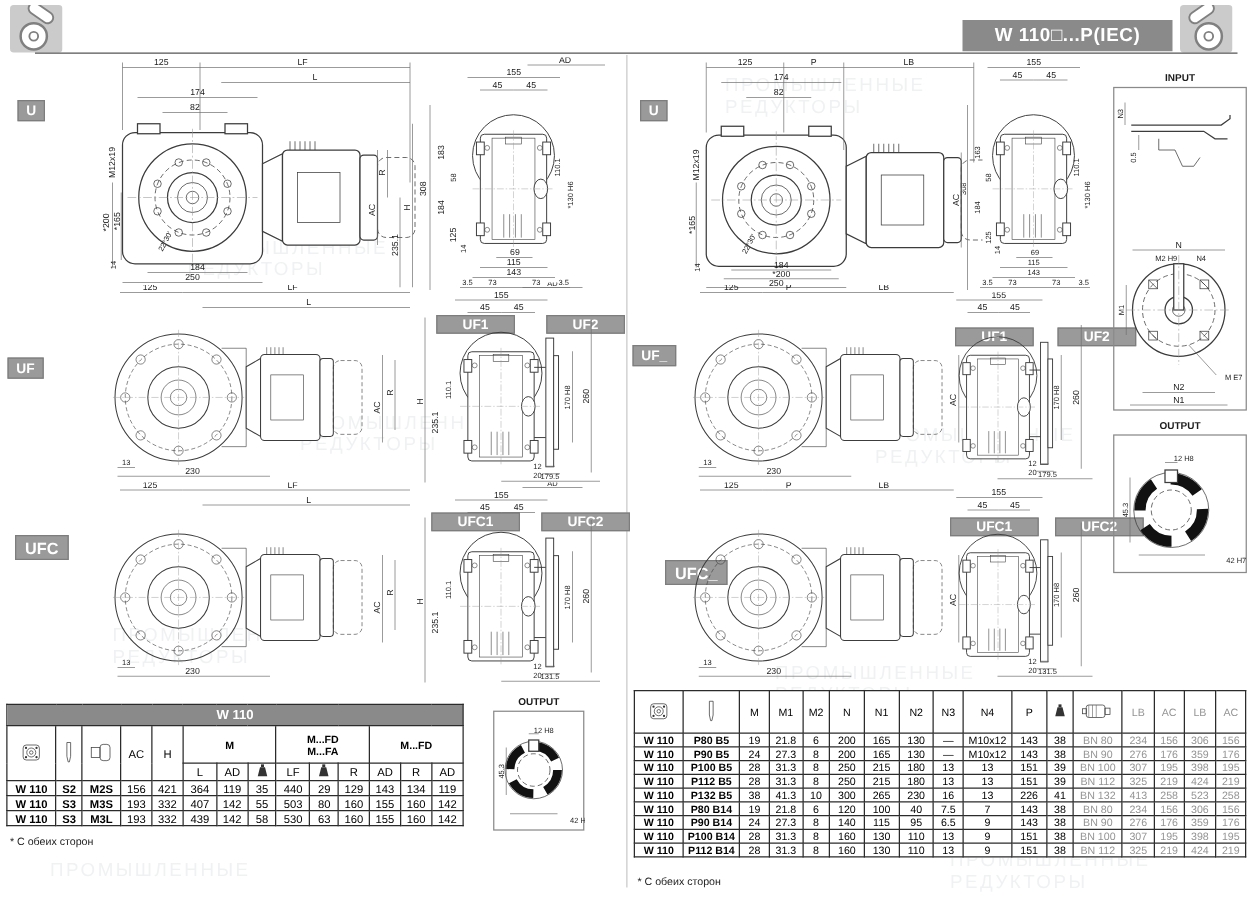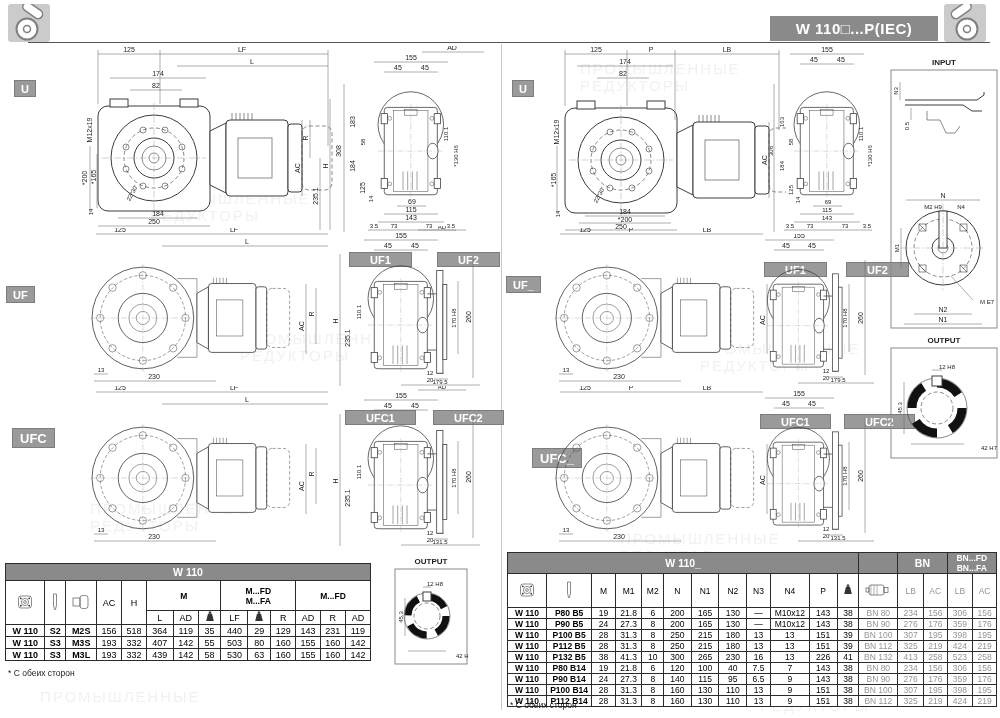--- a/index.html
+++ b/index.html
@@ -588,29 +588,29 @@
       <th>R</th>
       <th>AD</th>
     </tr>
   </thead>
   <tbody>
         <tr>
           <td>W 110</td>
           <td>S2</td>
           <td>M2S</td>
           <td>156</td>
-          <td>518</td>
+          <td>421</td>
           <td>364</td>
           <td>119</td>
           <td>35</td>
           <td>440</td>
           <td>29</td>
           <td>129</td>
           <td>143</td>
-          <td>231</td>
+          <td>134</td>
           <td>119</td>
         </tr>
         <tr>
           <td>W 110</td>
           <td>S3</td>
           <td>M3S</td>
           <td>193</td>
           <td>332</td>
           <td>407</td>
           <td>142</td>
@@ -656,29 +656,20 @@
         <col style="width:38px">
         <col style="width:27px">
         <col style="width:21px">
     <col style="width:38px">
         <col style="width:25px">
         <col style="width:23px">
         <col style="width:25px">
         <col style="width:23px">
   </colgroup>
   <thead>
-    <tr>
-      <th class="title-cell" colspan="12">W 110_</th>
-      <th class="title-cell"></th>
-      <th class="title-cell" colspan="2">BN</th>
-      <th class="title-cell" colspan="2" style="font-size:8.5px">
-            <div>BN...FD</div>
-            <div>BN...FA</div>
-          </th>
-    </tr>
     <tr style="height:34px">
       <th><svg width="16" height="16" viewBox="0 0 16 16">
               <rect x="1.5" y="2" width="13" height="12" rx="2.5" class="thin"></rect>
               <circle cx="8" cy="8" r="3.6" class="thin"></circle>
               <circle cx="8" cy="8" r="1.4" class="thin"></circle>
               <circle cx="3.8" cy="4.3" r=".9" fill="#333"></circle>
               <circle cx="12.2" cy="4.3" r=".9" fill="#333"></circle>
               <circle cx="3.8" cy="11.7" r=".9" fill="#333"></circle>
               <circle cx="12.2" cy="11.7" r=".9" fill="#333"></circle>
             </svg></th>

